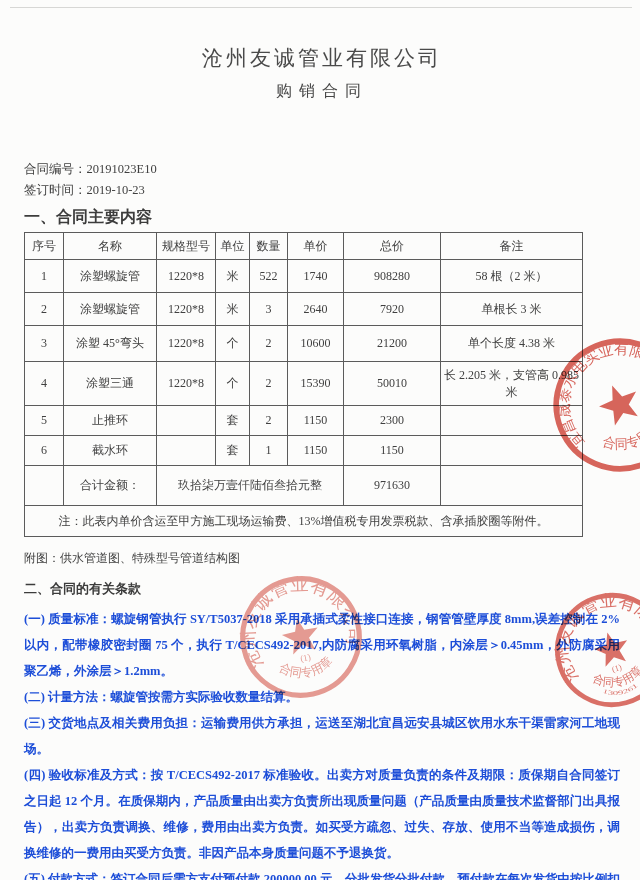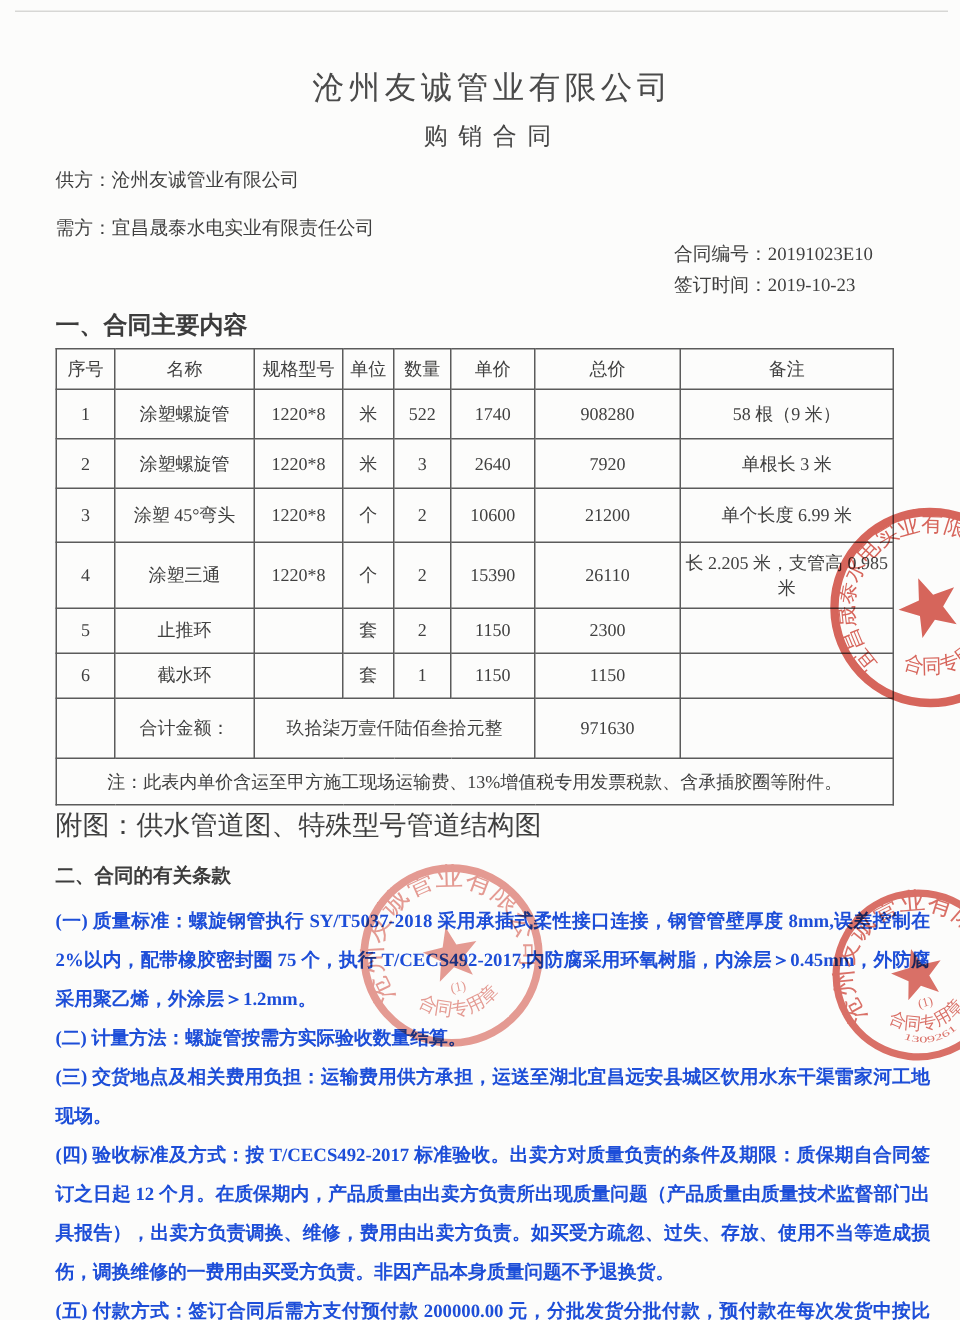--- a/index.html
+++ b/index.html
@@ -5,21 +5,21 @@
   html,body{margin:0;padding:0;background:#e9e9e9;}
   .page{
     position:relative;
     width:640px;height:880px;
     margin:0 auto;
     background:#fcfcfb;
     overflow:hidden;
     font-family:"Liberation Serif","DejaVu Serif",serif;
     color:#3f3f3f;
     box-sizing:border-box;
-    padding:44px 20px 0 37px;
+    padding:44px 20px 0 24px;
   }
   .page::before{
     content:"";position:absolute;top:7px;left:10px;right:8px;height:1px;
     background:#d7d7d5;
   }
   .title1{
     text-align:center;font-size:21px;letter-spacing:3px;color:#4a4a4a;
     font-weight:400;
   }
   .title2{
@@ -39,21 +39,21 @@
   }
   table.main td,table.main th{
     border:1px solid #5b5b5b;text-align:center;vertical-align:middle;
     font-size:12px;font-weight:400;padding:1px 2px;color:#404040;
     overflow:hidden;
   }
   tr.rh{height:27px;} tr.r1{height:33px;} tr.r2{height:33px;}
   tr.r3{height:36px;} tr.r4{height:44px;} tr.r5{height:30px;}
   tr.r6{height:30px;} tr.rt{height:40px;} tr.rn{height:31px;}
   td.note-cell{text-align:left;padding-left:6px;font-size:12px;}
-  .attach-line{font-size:18px;margin-top:1px;}
+  .attach-line{font-size:12px;margin-top:13px;}
   .sec2-heading{font-size:13px;font-weight:700;margin-top:13px;color:#3c3c3c;}
   .clauses{margin-top:8px;}
   .clauses p{
     margin:0;font-size:12.5px;line-height:26px;text-align:justify;
     color:#1d4ed8;
     font-weight:bold;
   }
   
   .stamp{
     position:absolute;mix-blend-mode:multiply;pointer-events:none;
@@ -68,28 +68,20 @@
 </style>
 </head>
 <body>
 
 <div class="page">
 
   <div class="title1">沧州友诚管业有限公司</div>
   <div class="title2">购销合同</div>
 
   <div class="meta">
-    <div class="meta-left">
-      <div class="party-line">
-        <span>供方：</span><span>沧州友诚管业有限公司</span>
-      </div>
-      <div class="party-line">
-        <span>需方：</span><span>宜昌晟泰水电实业有限责任公司</span>
-      </div>
-    </div>
     <div class="meta-right">
       <div>
         <span>合同编号：</span><span>20191023E10</span>
       </div>
       <div>
         <span>签订时间：</span><span>2019-10-23</span>
       </div>
     </div>
   </div>
 
@@ -118,50 +110,50 @@
       <th>备注</th>
     </tr>
     <tr class="r1">
       <td>1</td>
       <td>涂塑螺旋管</td>
       <td>1220*8</td>
       <td>米</td>
       <td>522</td>
       <td>1740</td>
       <td>908280</td>
-      <td>58 根（9 米）</td>
+      <td>58 根（2 米）</td>
     </tr>
     <tr class="r2">
       <td>2</td>
       <td>涂塑螺旋管</td>
       <td>1220*8</td>
       <td>米</td>
       <td>3</td>
       <td>2640</td>
       <td>7920</td>
       <td>单根长 3 米</td>
     </tr>
     <tr class="r3">
       <td>3</td>
       <td>涂塑 45°弯头</td>
       <td>1220*8</td>
       <td>个</td>
       <td>2</td>
       <td>10600</td>
       <td>21200</td>
-      <td>单个长度 6.99 米</td>
+      <td>单个长度 4.38 米</td>
     </tr>
     <tr class="r4">
       <td>4</td>
       <td>涂塑三通</td>
       <td>1220*8</td>
       <td>个</td>
       <td>2</td>
       <td>15390</td>
-      <td>26110</td>
+      <td>50010</td>
       <td>长 2.205 米，支管高 0.985 米</td>
     </tr>
     <tr class="r5">
       <td>5</td>
       <td>止推环</td>
       <td></td>
       <td>套</td>
       <td>2</td>
       <td>1150</td>
       <td>2300</td>

